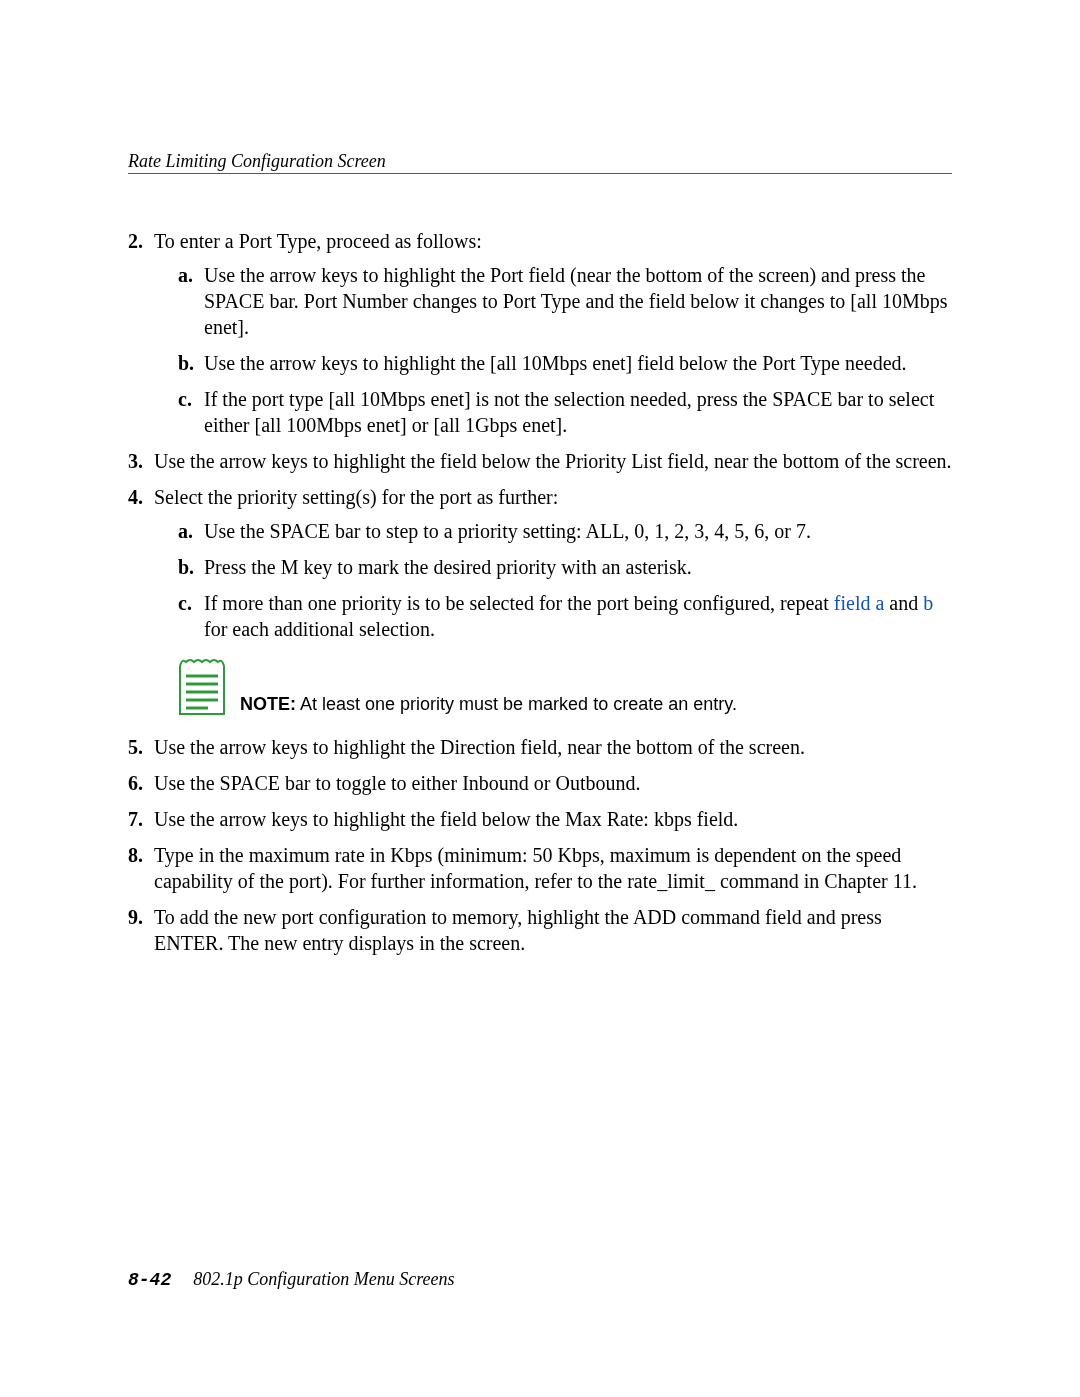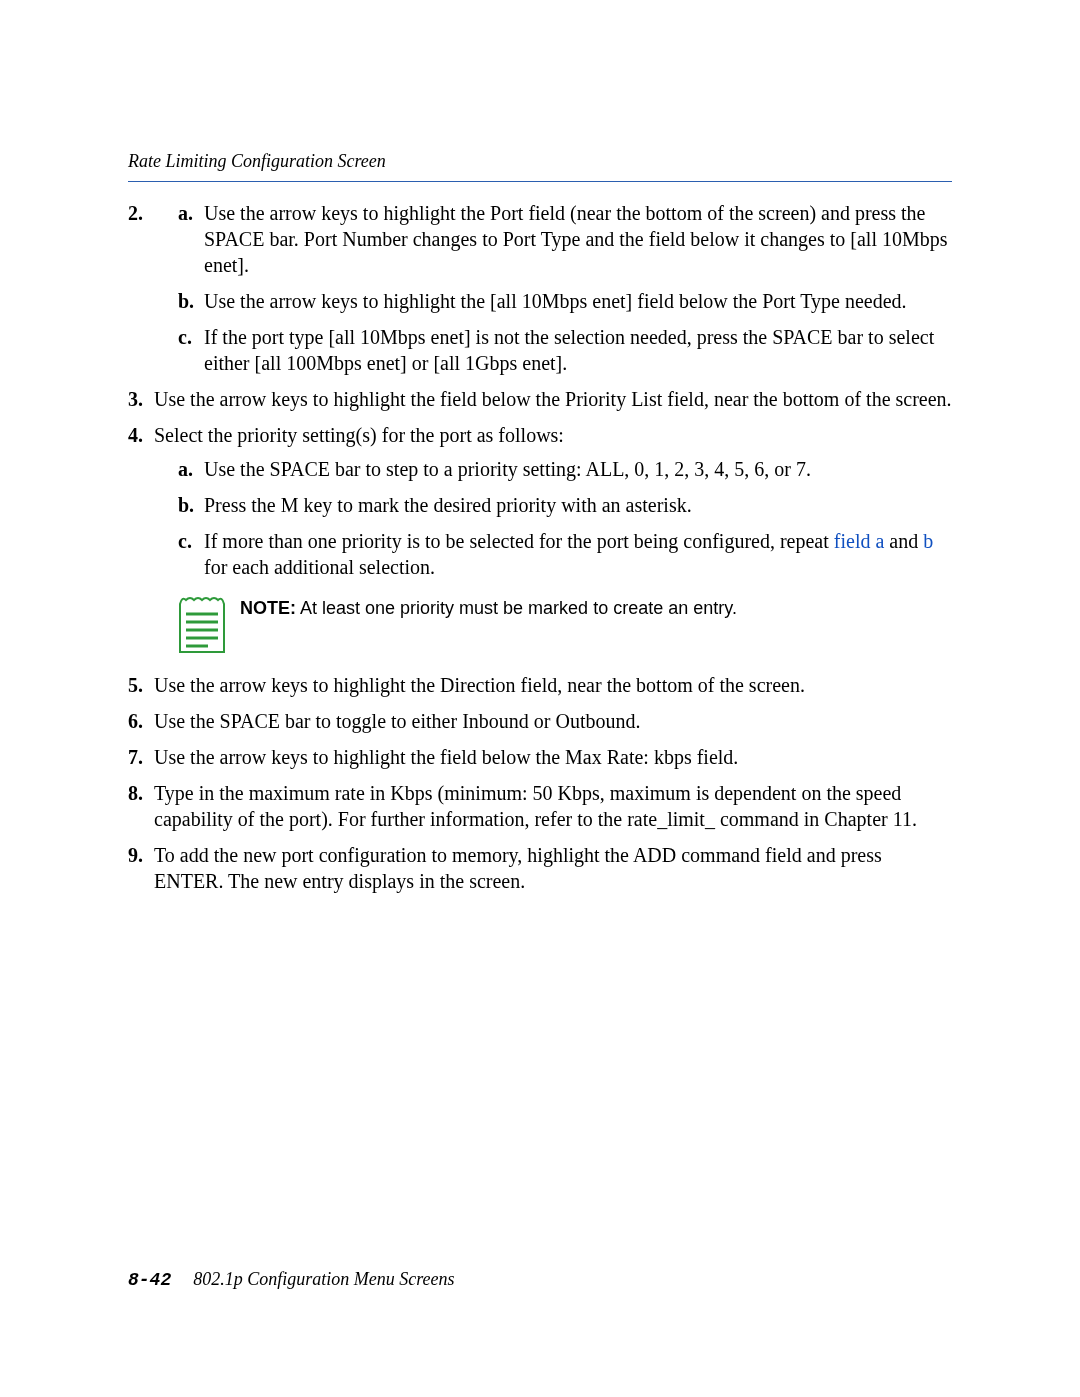--- a/index.html
+++ b/index.html
@@ -18,23 +18,23 @@
   }
   .page {
     position: absolute;
     left: 128px;
     top: 150px;
     width: 824px;
   }
   .running-head {
     font-style: italic;
     font-size: 18px;
-    padding-bottom: 8px;
+    padding-bottom: 0;
     border-bottom: 1px solid #2b5fb0;
-    margin-bottom: 18px;
+    margin-bottom: 54px;
   }
   ol.num {
     list-style: none;
     padding-left: 0;
     margin: 0;
   }
   ol.num > li {
     position: relative;
     padding-left: 26px;
     margin-bottom: 10px;
@@ -58,21 +58,21 @@
   ol.alpha > li > .marker {
     position: absolute;
     left: 0;
     top: 0;
     font-weight: bold;
   }
   .b { font-weight: normal; }
   .link { color: #1050c0; }
   .note-block {
     display: flex;
-    align-items: flex-start;
+    align-items: flex-end;
     margin: 14px 0 18px 24px;
   }
   .note-icon {
     width: 48px;
     height: 60px;
     margin-right: 14px;
     flex-shrink: 0;
   }
   .note-icon svg {
     display: block;
@@ -97,20 +97,21 @@
 <body>
 
 <div class="page">
 
   <div class="running-head">Rate Limiting Configuration Screen</div>
 
   <ol class="num">
 
     <li>
       <span class="marker">2.</span>
+      <span>To enter a Port Type, proceed as follows:</span>
       <ol class="alpha">
         <li>
           <span class="marker">a.</span>
           <span>Use the arrow keys to highlight the </span><span class="b">Port</span><span> field (near the bottom of the screen) and press the SPACE bar. </span><span class="b">Port Number</span><span> changes to </span><span class="b">Port Type</span><span> and the field below it changes to </span><span class="b">[all 10Mbps enet]</span><span>.</span>
         </li>
         <li>
           <span class="marker">b.</span>
           <span>Use the arrow keys to highlight the </span><span class="b">[all 10Mbps enet]</span><span> field below the Port Type needed.</span>
         </li>
         <li>
@@ -120,21 +121,21 @@
       </ol>
     </li>
 
     <li>
       <span class="marker">3.</span>
       <span>Use the arrow keys to highlight the field below the </span><span class="b">Priority List</span><span> field, near the bottom of the screen.</span>
     </li>
 
     <li>
       <span class="marker">4.</span>
-      <span>Select the priority setting(s) for the port as follows:</span>
+      <span>Select the priority setting(s) for the port as further:</span>
       <ol class="alpha">
         <li>
           <span class="marker">a.</span>
           <span>Use the SPACE bar to step to a priority setting: </span><span class="b">ALL</span><span>, </span><span class="b">0</span><span>, </span><span class="b">1</span><span>, </span><span class="b">2</span><span>, </span><span class="b">3</span><span>, </span><span class="b">4</span><span>, </span><span class="b">5</span><span>, </span><span class="b">6</span><span>, or </span><span class="b">7</span><span>.</span>
         </li>
         <li>
           <span class="marker">b.</span>
           <span>Press the </span><span class="b">M</span><span> key to mark the desired priority with an asterisk.</span>
         </li>
         <li>

